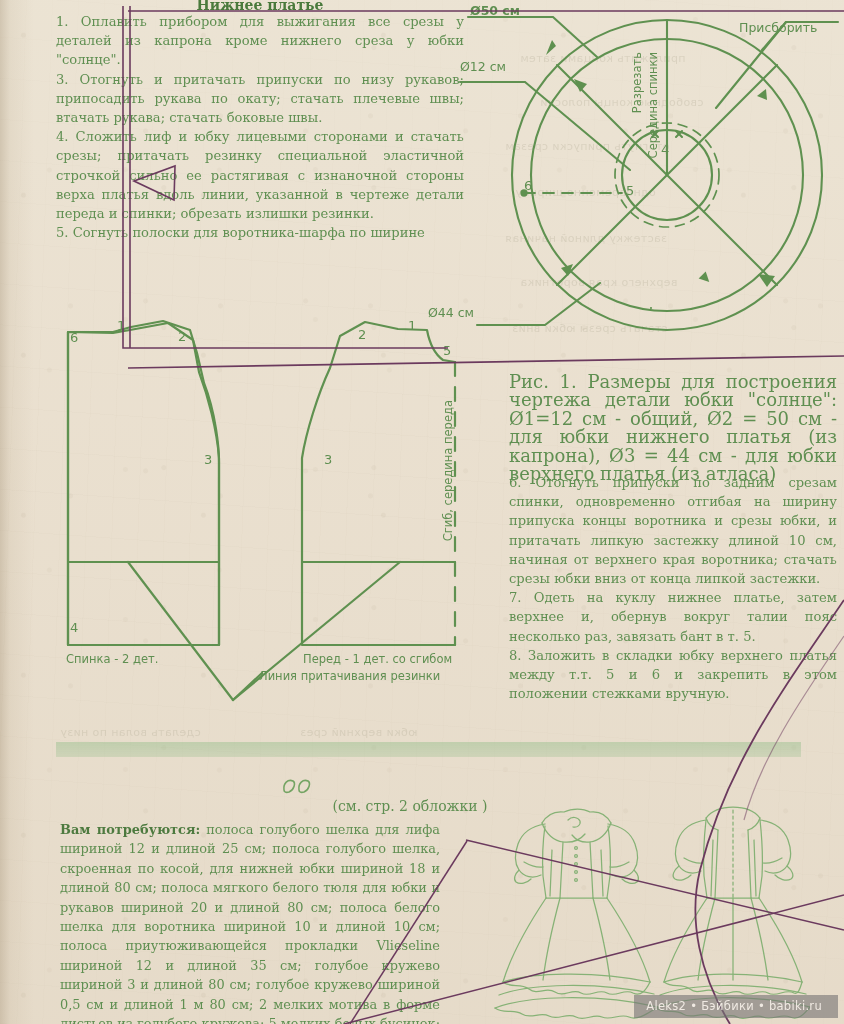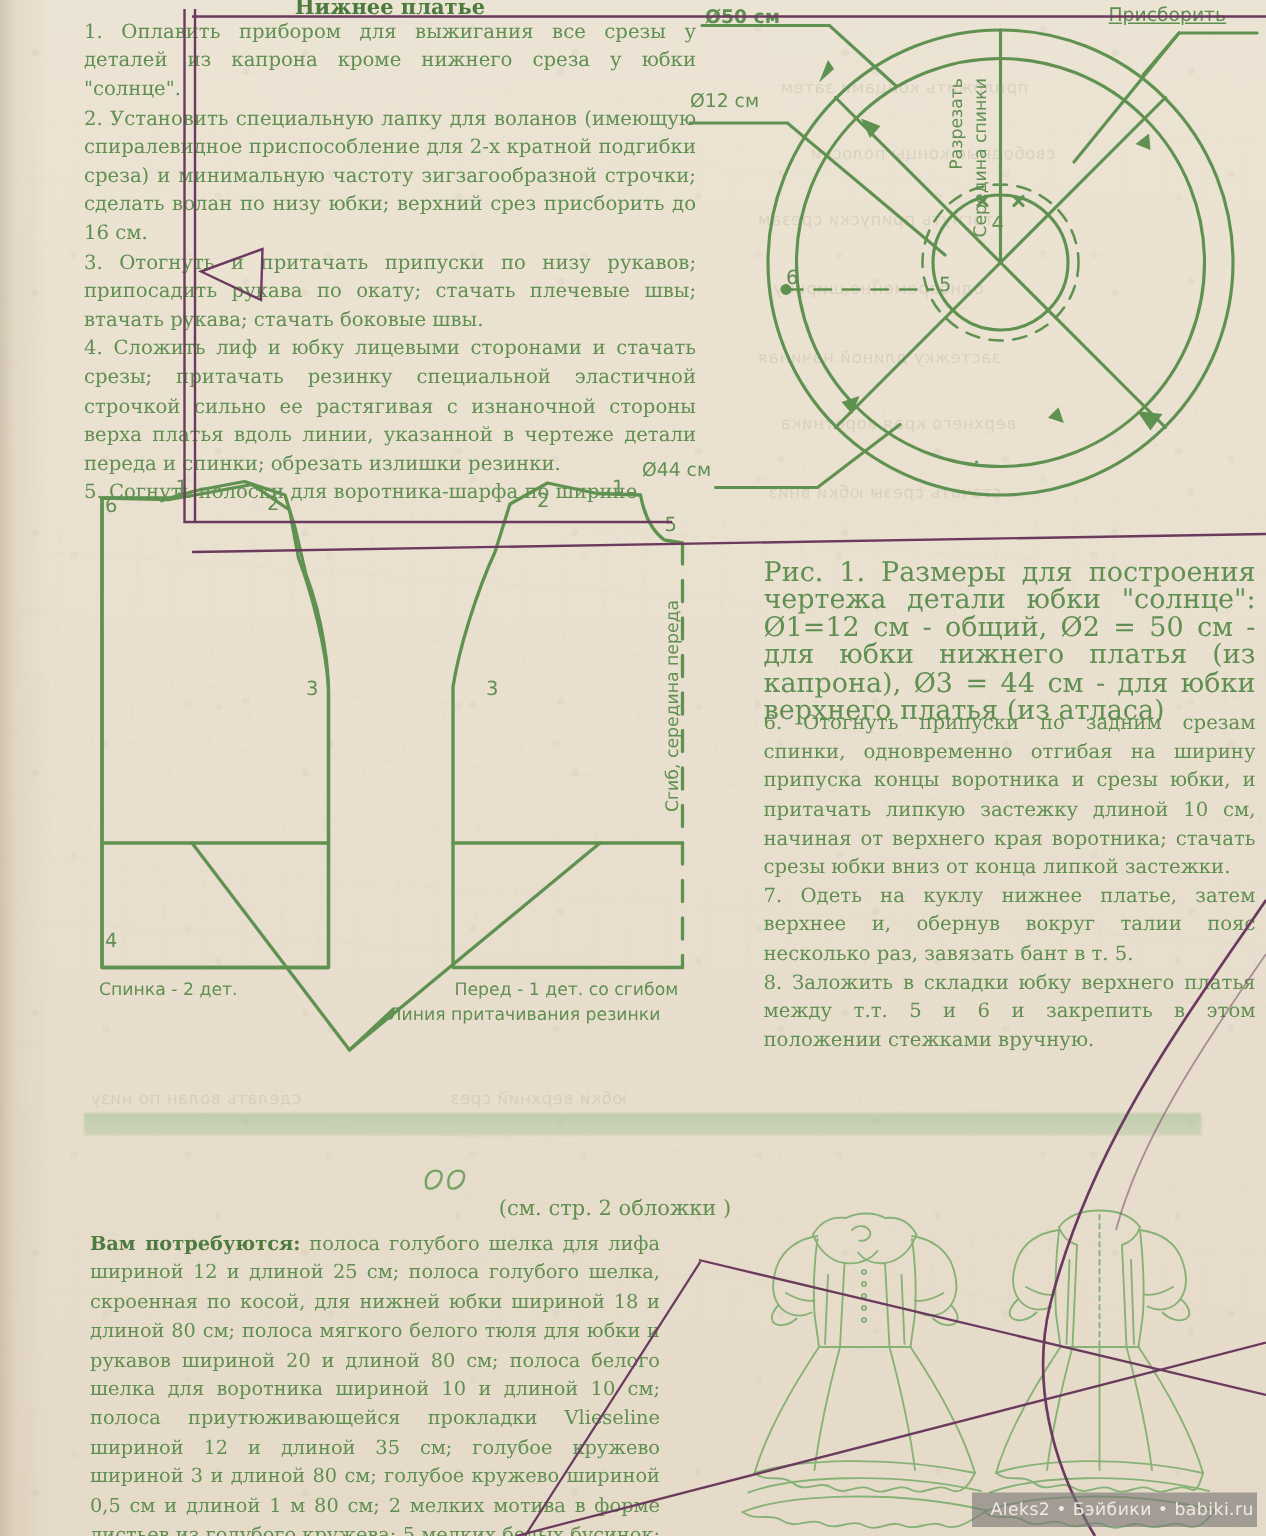--- a/index.html
+++ b/index.html
@@ -79,21 +79,21 @@
     font-size:14px; color:#5f8f51;
   }
   #leaf-orn { position:absolute; left:280px; top:777px; }
 
   svg.overlay { position:absolute; left:0; top:0; width:844px; height:1024px; pointer-events:none; }
 
   #watermark {
     position:absolute; right:6px; bottom:6px;
     background: rgba(120,118,118,0.62);
     color:#efe9e2; font-family:"DejaVu Sans", sans-serif;
-    font-size:11.5px; padding:4px 2px 5px 12px; letter-spacing:.3px;
+    font-size:11.5px; padding:4px 16px 5px 12px; letter-spacing:.3px;
     white-space:nowrap;
   }
   .lbl {
     position:absolute; font-family:"DejaVu Sans", sans-serif;
     color:#5f8f51; font-size:12.5px; white-space:nowrap;
   }
   .lbl.sm { font-size:11.5px; }
   .vert { writing-mode: vertical-rl; transform: rotate(180deg); }
   .num { position:absolute; font-family:"DejaVu Sans", sans-serif; color:#5f8f51; font-size:13px; }
 </style>
@@ -111,21 +111,20 @@
   <div class="ghost" style="left:505px;top:232px;">застежку длиной начиная</div>
   <div class="ghost" style="left:520px;top:276px;">верхнего края воротника</div>
   <div class="ghost" style="left:512px;top:322px;">стачать срезы юбки вниз</div>
   <div class="ghost" style="left:60px;top:726px;">сделать волан по низу</div>
   <div class="ghost" style="left:300px;top:726px;">юбки верхний срез</div>
 
   <div id="top-head">Нижнее платье</div>
 
   <div class="body-col" id="leftcol">
     <p>1. Оплавить прибором для выжигания все срезы у деталей из капрона кроме нижнего среза у юбки "солнце".</p>
-    <p>2. Установить специальную лапку для воланов (имеющую спиралевидное приспособление для 2-х кратной подгибки среза) и минимальную частоту зигзагообразной строчки; сделать волан по низу юбки; верхний срез присборить до 16 см.</p>
     <p>3. Отогнуть и притачать припуски по низу рукавов; припосадить рукава по окату; стачать плечевые швы; втачать рукава; стачать боковые швы.</p>
     <p>4. Сложить лиф и юбку лицевыми сторонами и стачать срезы; притачать резинку специальной эластичной строчкой сильно ее растягивая с изнаночной стороны верха платья вдоль линии, указанной в чертеже детали переда и спинки; обрезать излишки резинки.</p>
     <p>5. Согнуть полоски для воротника-шарфа по ширине</p>
   </div>
 
   <svg class="overlay" viewBox="0 0 844 1024">
     <g stroke="#5f9150" fill="none" stroke-width="2.1" stroke-linecap="round">
 
       <circle cx="667" cy="175" r="155"></circle>
 
@@ -166,21 +165,21 @@
       <polygon points="556,46 546,55 552,40" transform="translate(0,0)"></polygon>
       <polygon points="703,272 713,277 703,282" transform="rotate(45 705 275)"></polygon>
       <polygon points="561,268 573,264 568,276"></polygon>
       <polygon points="767,100 757,96 766,89" transform="translate(0,0)"></polygon>
     </g>
   </svg>
 
   <div class="lbl" style="left:470px;top:3px;font-weight:bold;">Ø50 см</div>
   <div class="lbl" style="left:460px;top:59px;">Ø12 см</div>
   <div class="lbl" style="left:428px;top:305px;">Ø44 см</div>
-  <div class="lbl" style="left:739px;top:2px;text-decoration:underline;">Присборить</div>
+  <div class="lbl" style="left:739px;top:20px;">Присборить</div>
   <div class="lbl sm vert" style="left:630px;top:52px;">Разрезать</div>
   <div class="lbl sm vert" style="left:646px;top:52px;">Середина спинки</div>
   <div class="num" style="left:661px;top:142px;">4</div>
   <div class="num" style="left:626px;top:183px;">5</div>
   <div class="num" style="left:524px;top:178px;">6</div>
 
   <svg class="overlay" viewBox="0 0 844 1024">
     <g stroke="#5f9150" fill="none" stroke-width="2.2" stroke-linejoin="round" stroke-linecap="round">
 
       <path d="M68,332 L68,645 L219,645 L219,562 L219,462

